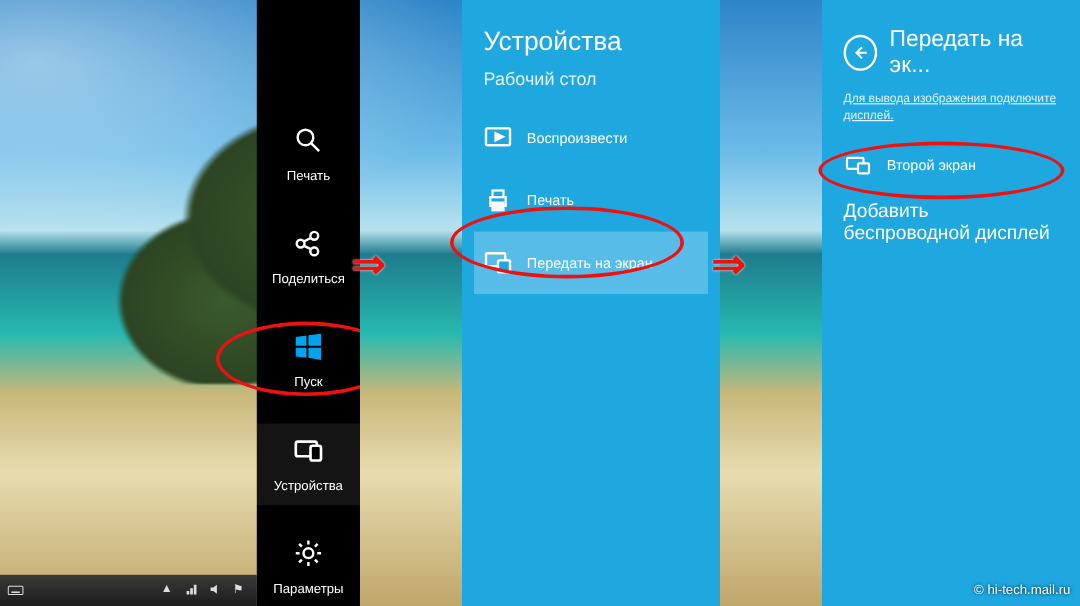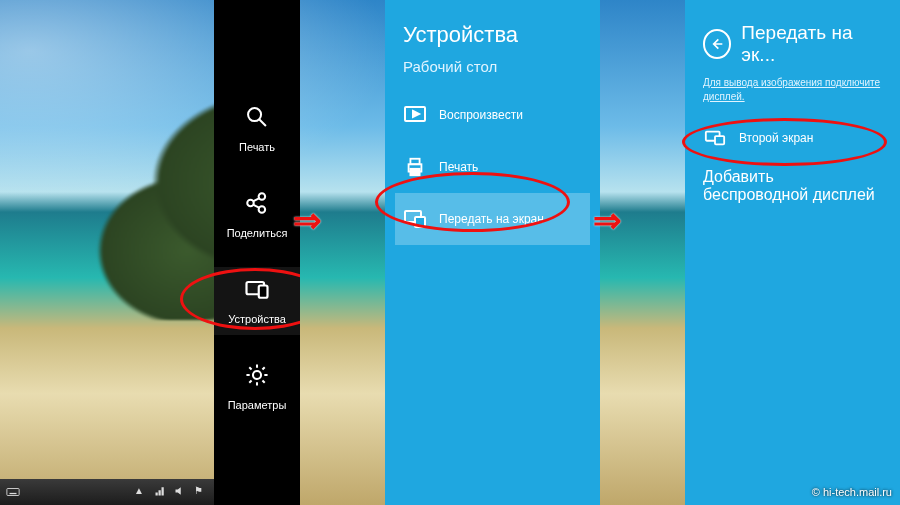--- a/index.html
+++ b/index.html
@@ -182,20 +182,28 @@
           <svg viewBox="0 0 32 32" width="26" height="26" stroke="#fff" fill="none" stroke-width="2.5">
               <circle cx="8" cy="16" r="4"></circle>
               <circle cx="22" cy="8" r="4"></circle>
               <circle cx="22" cy="24" r="4"></circle>
               <line x1="11" y1="14" x2="19" y2="10"></line>
               <line x1="11" y1="18" x2="19" y2="22"></line>
             </svg>
         </span>
         <span class="charm-label">Поделиться</span>
       </div>
+      <div class="charm">
+        <span class="charm-icon">
+          <svg viewBox="0 0 32 32" width="26" height="26" fill="#00a3ee">
+              <path d="M3 6l11-1.5V15H3zM16 4.2L29 2.5V15H16zM3 17h11v10.3L3 26zM16 17h13v12.5L16 27.3z"></path>
+            </svg>
+        </span>
+        <span class="charm-label">Пуск</span>
+      </div>
       <div class="charm highlight">
         <span class="charm-icon">
           <svg viewBox="0 0 32 32" width="28" height="28" stroke="#fff" fill="none" stroke-width="2.5">
               <rect x="4" y="8" width="20" height="14" rx="2"></rect>
               <rect x="18" y="12" width="10" height="14" rx="2" fill="#000" stroke="#fff"></rect>
             </svg>
         </span>
         <span class="charm-label">Устройства</span>
       </div>
       <div class="charm">

